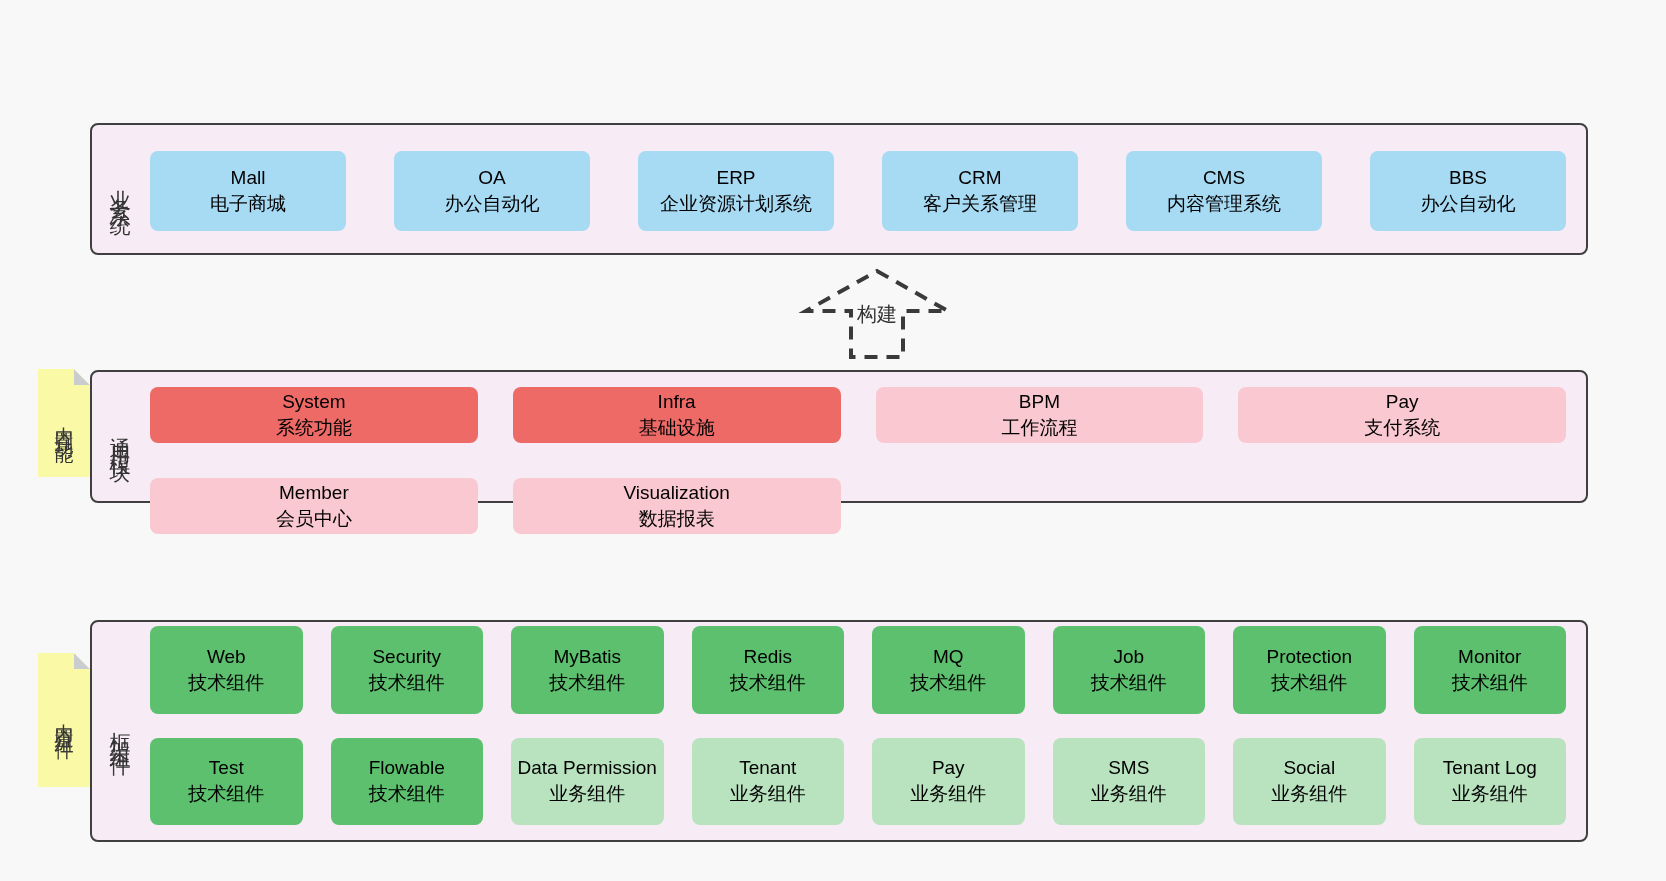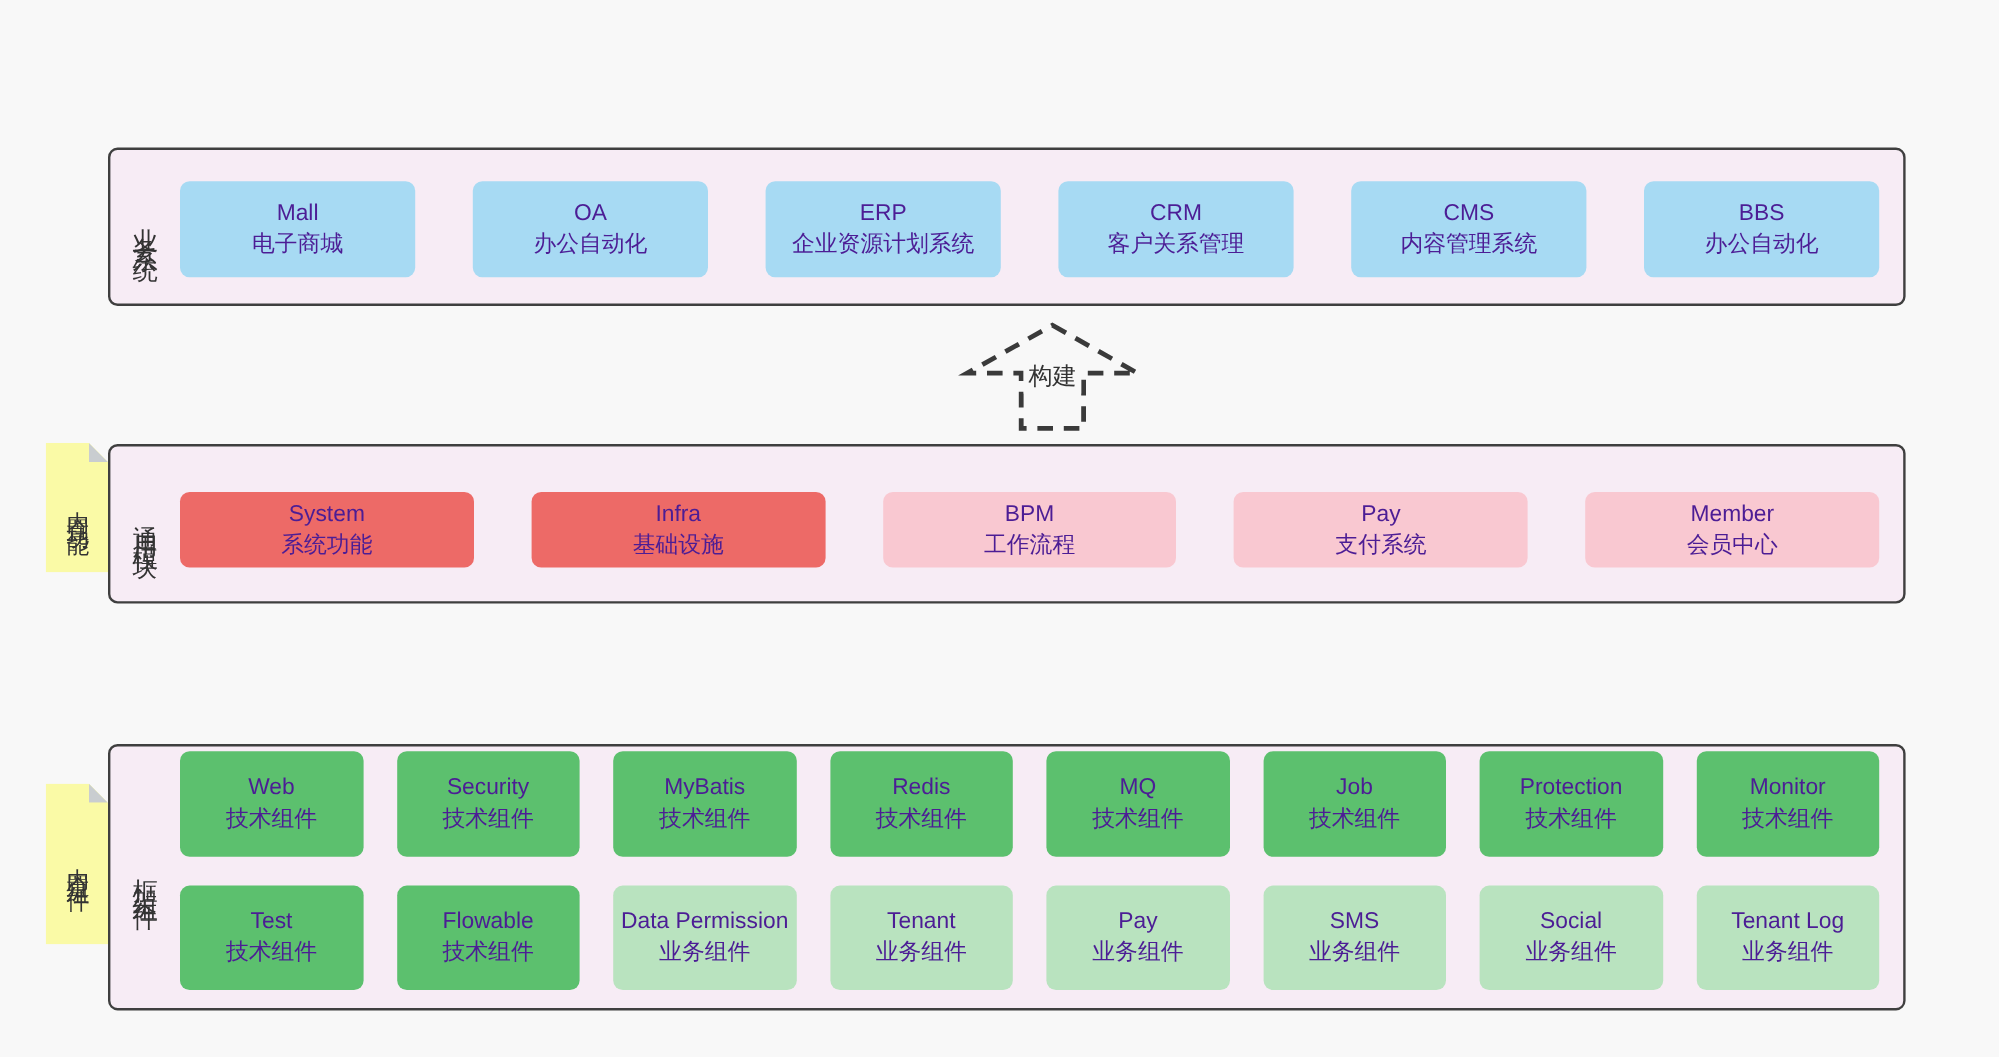--- a/index.html
+++ b/index.html
@@ -26,27 +26,27 @@
     position:absolute;left:0;top:0;height:100%;width:56px;
     display:flex;align-items:center;justify-content:center;
     writing-mode:vertical-lr;text-orientation:upright;
     font-size:21px;letter-spacing:8px;color:#333;
   }
   .panel-content{
     position:absolute;inset:0;
     display:grid;box-sizing:border-box;
   }
   #layer0 .panel-content{padding:26px 20px 22px 58px;grid-template-columns:repeat(6,1fr);column-gap:48px;}
-  #layer1 .panel-content{padding:38px 20px 28px 58px;grid-template-columns:repeat(5,1fr);column-gap:48px;}
+  #layer1 .panel-content{padding:15px 20px 28px 58px;grid-template-columns:repeat(4,1fr);column-gap:48px;gap:35px;}
   #layer2 .panel-content{padding:4px 20px 15px 58px;grid-template-rows:1fr 1fr;row-gap:24px;}
   .comp-row{display:grid;grid-template-columns:repeat(8,1fr);column-gap:28px;}
   .box{
     border-radius:8px;
     display:flex;flex-direction:column;align-items:center;justify-content:center;
-    text-align:center;font-size:19px;line-height:26px;color:#4c1d95;
+    text-align:center;font-size:19px;line-height:26px;color:#000000;
     padding:2px 6px;box-sizing:border-box;
   }
   .box.blue{background:var(--blue,#a7daf3);}
   .box.red{background:var(--red,#ed6a67);}
   .box.pink{background:var(--pink,#f9c8d1);}
   .box.green-dark{background:var(--green-dark,#5cc06e);}
   .box.green-light{background:var(--green-light,#b9e3bf);}
   .sticky{
     position:absolute;width:52px;z-index:1;
     background:var(--note-yellow,#fafaa6);
@@ -133,20 +133,24 @@
           <div>工作流程</div>
         </div>
         <div class="box pink">
           <div>Pay</div>
           <div>支付系统</div>
         </div>
         <div class="box pink">
           <div>Member</div>
           <div>会员中心</div>
         </div>
+        <div class="box pink">
+          <div>Visualization</div>
+          <div>数据报表</div>
+        </div>
       </div>
   </div>
 
 
   <div class="sticky" style="left:38px;top:653px;height:134px;">
     <div class="sticky-fold"></div>
     <div class="sticky-text">内置组件</div>
   </div>
 
   <div class="panel" id="layer2" style="left:90px;top:620px;width:1498px;height:222px;">

